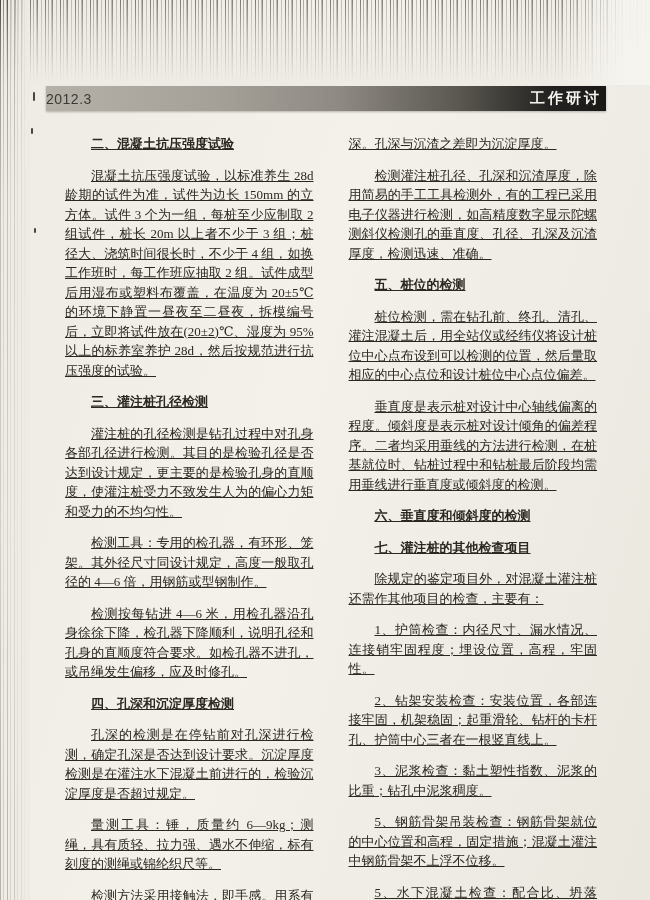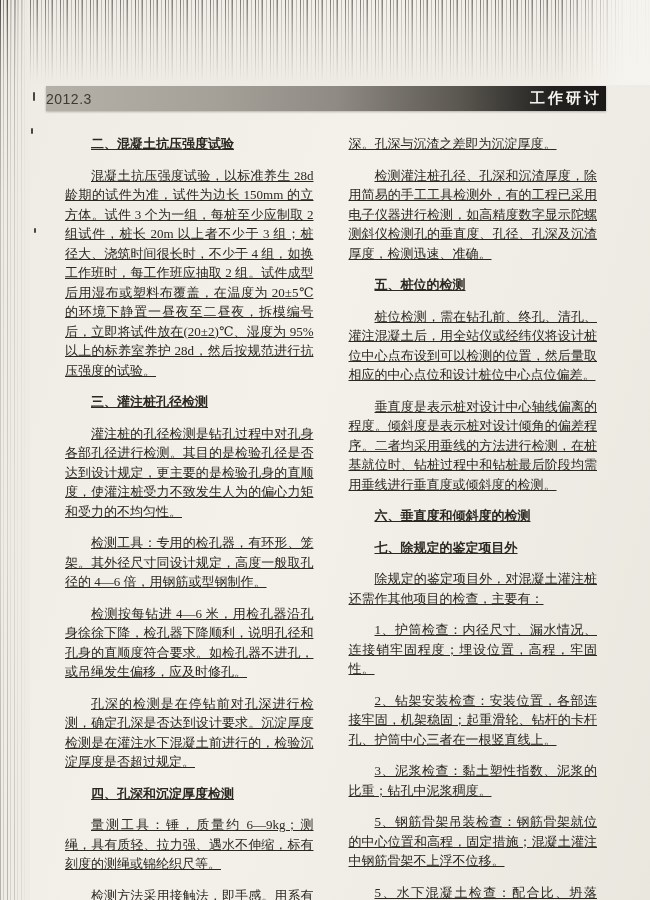--- a/index.html
+++ b/index.html
@@ -87,33 +87,33 @@
   </div>
 
   <div class="columns">
     <div class="col">
         <div class="block heading">二、混凝土抗压强度试验</div>
         <div class="block para">混凝土抗压强度试验，以标准养生 28d 龄期的试件为准，试件为边长 150mm 的立方体。试件 3 个为一组，每桩至少应制取 2 组试件，桩长 20m 以上者不少于 3 组；桩径大、浇筑时间很长时，不少于 4 组，如换工作班时，每工作班应抽取 2 组。试件成型后用湿布或塑料布覆盖，在温度为 20±5℃的环境下静置一昼夜至二昼夜，拆模编号后，立即将试件放在(20±2)℃、湿度为 95%以上的标养室养护 28d，然后按规范进行抗压强度的试验。</div>
         <div class="block heading">三、灌注桩孔径检测</div>
         <div class="block para">灌注桩的孔径检测是钻孔过程中对孔身各部孔径进行检测。其目的是检验孔径是否达到设计规定，更主要的是检验孔身的直顺度，使灌注桩受力不致发生人为的偏心力矩和受力的不均匀性。</div>
         <div class="block para">检测工具：专用的检孔器，有环形、笼架。其外径尺寸同设计规定，高度一般取孔径的 4—6 倍，用钢筋或型钢制作。</div>
         <div class="block para">检测按每钻进 4—6 米，用检孔器沿孔身徐徐下降，检孔器下降顺利，说明孔径和孔身的直顺度符合要求。如检孔器不进孔，或吊绳发生偏移，应及时修孔。</div>
+        <div class="block heading">四、孔深和沉淀厚度检测</div>
         <div class="block para">孔深的检测是在停钻前对孔深进行检测，确定孔深是否达到设计要求。沉淀厚度检测是在灌注水下混凝土前进行的，检验沉淀厚度是否超过规定。</div>
-        <div class="block heading">四、孔深和沉淀厚度检测</div>
         <div class="block para">量测工具：锤，质量约 6—9kg；测绳，具有质轻、拉力强、遇水不伸缩，标有刻度的测绳或锦纶织尺等。</div>
         <div class="block para">检测方法采用接触法，即手感。用系有测绳的锤徐徐下放入孔中，一旦感觉锤质量变轻，在这一深度范围，上下试触几次，确定沉渣面位置。继续放松测绳，此时测锤已进入沉渣中，一旦测锤质量发生较大变化减轻或测绳完全松弛，说明此深度已到孔底，这样重复测试 3 次以上，取深度较小值为孔</div>
       </div>
     <div class="col">
         <div class="block cont">深。孔深与沉渣之差即为沉淀厚度。</div>
         <div class="block para">检测灌注桩孔径、孔深和沉渣厚度，除用简易的手工工具检测外，有的工程已采用电子仪器进行检测，如高精度数字显示陀螺测斜仪检测孔的垂直度、孔径、孔深及沉渣厚度，检测迅速、准确。</div>
         <div class="block heading">五、桩位的检测</div>
         <div class="block para">桩位检测，需在钻孔前、终孔、清孔、灌注混凝土后，用全站仪或经纬仪将设计桩位中心点布设到可以检测的位置，然后量取相应的中心点位和设计桩位中心点位偏差。</div>
         <div class="block para">垂直度是表示桩对设计中心轴线偏离的程度。倾斜度是表示桩对设计倾角的偏差程序。二者均采用垂线的方法进行检测，在桩基就位时、钻桩过程中和钻桩最后阶段均需用垂线进行垂直度或倾斜度的检测。</div>
         <div class="block heading">六、垂直度和倾斜度的检测</div>
-        <div class="block heading">七、除规定的鉴定项目外</div>
+        <div class="block heading">七、灌注桩的其他检查项目</div>
         <div class="block para">除规定的鉴定项目外，对混凝土灌注桩还需作其他项目的检查，主要有：</div>
         <div class="block para">1、护筒检查：内径尺寸、漏水情况、连接销牢固程度；埋设位置，高程，牢固性。</div>
         <div class="block para">2、钻架安装检查：安装位置，各部连接牢固，机架稳固；起重滑轮、钻杆的卡杆孔、护筒中心三者在一根竖直线上。</div>
         <div class="block para">3、泥浆检查：黏土塑性指数、泥浆的比重；钻孔中泥浆稠度。</div>
         <div class="block para">5、钢筋骨架吊装检查：钢筋骨架就位的中心位置和高程，固定措施；混凝土灌注中钢筋骨架不上浮不位移。</div>
         <div class="block para">5、水下混凝土检查：配合比、坍落度，粗骨料最大粒径、最小水泥用量；导管连接直顺、不漏水，管内光滑试球畅通。</div>
         <div class="block heading">八、混凝土灌注桩完整性检测</div>
         <div class="block para">（一） 目前常用的钻孔灌注桩质量的检测方法有以下几种：</div>
       </div>
   </div>

